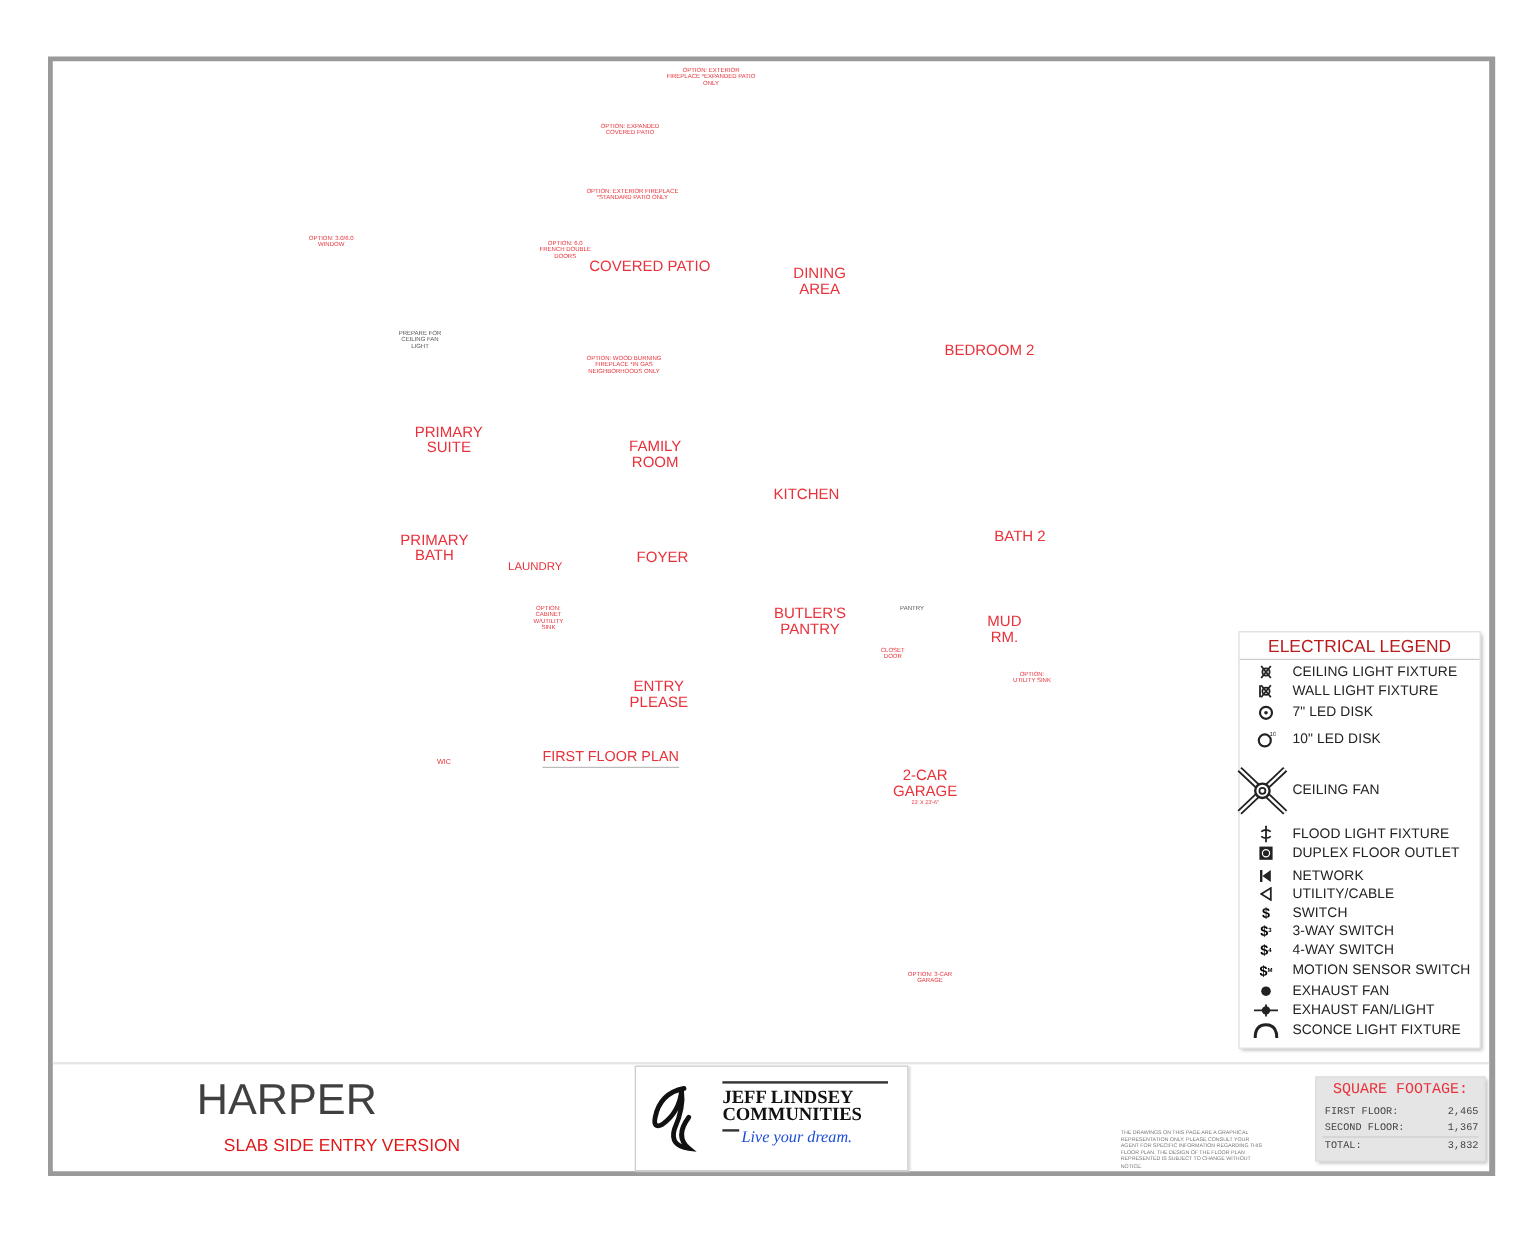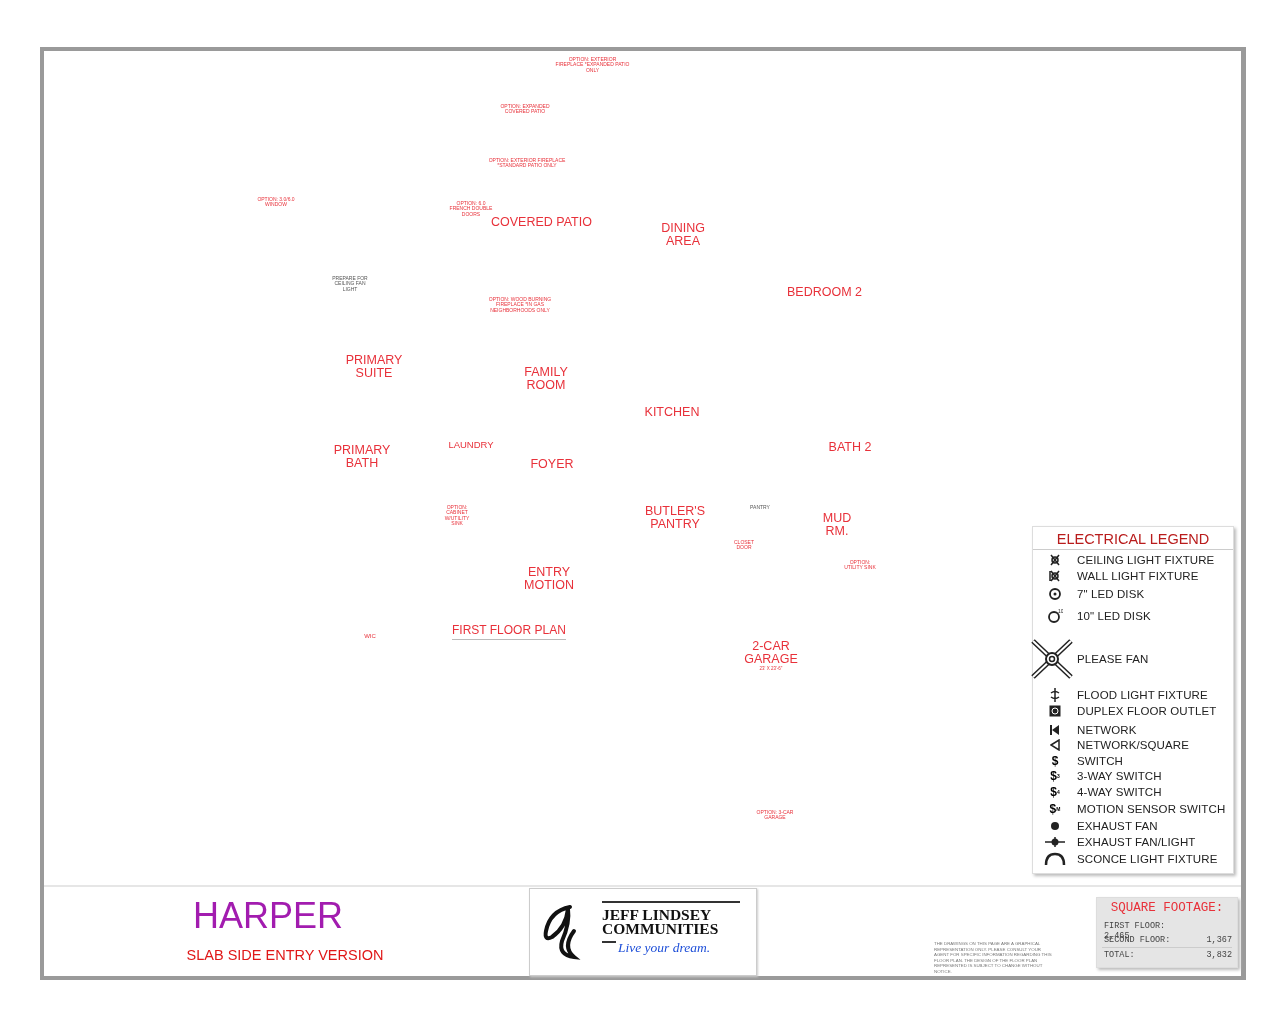--- a/index.html
+++ b/index.html
@@ -8,21 +8,21 @@
   .plan{position:absolute;left:0;top:0;}
   .lbl{position:absolute;color:#e8313a;text-align:center;line-height:1.05;white-space:nowrap;}
   .room{font-size:12.5px;}
   .tiny{font-size:4.5px;color:#e8313a;}
   .note{font-size:5px;}
   .legend{position:absolute;left:1032px;top:526px;width:200px;height:346px;background:#fff;border:1px solid #ddd;box-shadow:2px 2px 3px #bbb;}
   .legend-title{position:absolute;left:0;top:4px;width:100%;text-align:center;color:#b91c1c;font-size:14.5px;border-bottom:1px solid #ccc;padding-bottom:2px;}
   .lg-item{position:absolute;left:4px;height:16px;display:flex;align-items:center;}
   .lg-icon{width:36px;display:flex;justify-content:center;align-items:center;}
   .lg-text{font-size:11.5px;color:#222;margin-left:4px;letter-spacing:0.1px;}
-  .harper{position:absolute;left:148px;top:862px;width:240px;text-align:center;color:#a21caf;font-size:36px;}
+  .harper{position:absolute;left:164px;top:862px;width:240px;color:#404040;font-size:36px;}
   .version{position:absolute;left:165px;top:900px;width:240px;text-align:center;color:#e01818;font-size:14.5px;}
   .logo-box{position:absolute;left:489px;top:840px;width:226px;height:86px;border:1px solid #ccc;background:#fff;box-shadow:1px 1px 2px #ccc;}
   .logo-l1,.logo-l2{position:absolute;left:72px;font-family:"Liberation Serif",serif;font-weight:bold;color:#111;font-size:15.5px;line-height:1;}
   .logo-l1{top:18px;}
   .logo-l2{top:32px;}
   .logo-tag{position:absolute;left:88px;top:51px;font-family:"Liberation Serif",serif;font-style:italic;font-size:13.5px;color:#1d4ed8;}
   .logo-rule{position:absolute;left:72px;height:1.5px;background:#333;}
   .disclaimer{position:absolute;left:895px;top:893px;width:120px;font-size:4.4px;color:#777;line-height:1.25;}
   .sqft{position:absolute;left:1055px;top:850px;width:140px;height:69px;background:#e5e5e5;border:1px solid #ddd;box-shadow:2px 2px 3px #bbb;font-family:Liberation Mono, monospace;}
   .sqft-title{position:absolute;left:0;top:3px;width:100%;text-align:center;color:#e8313a;font-size:12.5px;}
@@ -127,26 +127,26 @@
 
 <div class="sheet"></div>
 
 <div class="lbl room" style="left:491px;top:216px;width:70px;">COVERED PATIO</div>
 <div class="lbl room" style="left:655px;top:222px;width:56px;white-space:normal;">DINING AREA</div>
 <div class="lbl room" style="left:782px;top:286px;width:85px;">BEDROOM 2</div>
 <div class="lbl room" style="left:339px;top:312px;width:70px;white-space:normal;margin-top:42px;">PRIMARY SUITE</div>
 <div class="lbl room" style="left:518px;top:366px;width:56px;white-space:normal;">FAMILY ROOM</div>
 <div class="lbl room" style="left:640px;top:406px;width:64px;">KITCHEN</div>
 <div class="lbl room" style="left:332px;top:444px;width:60px;white-space:normal;">PRIMARY BATH</div>
-<div class="lbl" style="left:421px;top:440px;width:50px;font-size:9.5px;margin-left:25px;">LAUNDRY</div>
+<div class="lbl" style="left:421px;top:468px;width:50px;font-size:9.5px;">LAUNDRY</div>
 <div class="lbl room" style="left:522px;top:458px;width:60px;">FOYER</div>
 <div class="lbl room" style="left:640px;top:473px;width:70px;white-space:normal;margin-top:32px;">BUTLER'S PANTRY</div>
 <div class="lbl room" style="left:825px;top:441px;width:50px;">BATH 2</div>
 <div class="lbl room" style="left:818px;top:512px;width:38px;white-space:normal;">MUD RM.</div>
-<div class="lbl room" style="left:518px;top:566px;width:62px;white-space:normal;">ENTRY MOTION</div>
+<div class="lbl room" style="left:518px;top:566px;width:62px;white-space:normal;">ENTRY PLEASE</div>
 <div class="lbl" style="left:355px;top:633px;width:30px;font-size:6px;">WIC</div>
 <div class="lbl room" style="left:736px;top:640px;width:70px;white-space:normal;">2-CAR GARAGE</div>
 <div class="lbl tiny" style="left:741px;top:667px;width:60px;">23' X 23'-6"</div>
 
 <div class="lbl note" style="left:555px;top:57px;width:75px;white-space:normal;">OPTION: EXTERIOR FIREPLACE *EXPANDED PATIO ONLY</div>
 <div class="lbl note" style="left:490px;top:104px;width:70px;white-space:normal;">OPTION: EXPANDED COVERED PATIO</div>
 <div class="lbl note" style="left:488px;top:158px;width:78px;white-space:normal;">OPTION: EXTERIOR FIREPLACE *STANDARD PATIO ONLY</div>
 <div class="lbl note" style="left:250px;top:197px;width:52px;white-space:normal;">OPTION: 3.0/6.0 WINDOW</div>
 <div class="lbl note" style="left:448px;top:201px;width:46px;white-space:normal;">OPTION: 6.0 FRENCH DOUBLE DOORS</div>
 <div class="lbl note" style="left:480px;top:297px;width:80px;white-space:normal;">OPTION: WOOD BURNING FIREPLACE *IN GAS NEIGHBORHOODS ONLY</div>
@@ -200,21 +200,21 @@
   </div>
   <div class="lg-item" style="top:110px;height:44px;left:-4px;">
     <span class="lg-icon" style="width:46px;">
         <svg width="46" height="44">
           <path d="M4 4 L42 40 M42 4 L4 40" stroke="#222" stroke-width="5"></path>
           <path d="M4 4 L42 40 M42 4 L4 40" stroke="#fff" stroke-width="2"></path>
           <circle cx="23" cy="22" r="6" fill="#fff" stroke="#222" stroke-width="2"></circle>
           <circle cx="23" cy="22" r="2.5" fill="none" stroke="#222" stroke-width="1.5"></circle>
         </svg>
       </span>
-    <span class="lg-text" style="margin-left:2px;">PLEASE FAN</span>
+    <span class="lg-text" style="margin-left:2px;">CEILING FAN</span>
   </div>
   <div class="lg-item" style="top:160px;">
     <span class="lg-icon">
         <svg width="14" height="14">
           <path d="M7 0 L7 14 M3 5 Q7 2 11 5 M3 9 Q7 12 11 9" stroke="#222" stroke-width="1.5" fill="none"></path>
         </svg>
       </span>
     <span class="lg-text">FLOOD LIGHT FIXTURE</span>
   </div>
   <div class="lg-item" style="top:176px;text-align:right;">
@@ -234,21 +234,21 @@
         </svg>
       </span>
     <span class="lg-text">NETWORK</span>
   </div>
   <div class="lg-item" style="top:210px;">
     <span class="lg-icon">
         <svg width="10" height="12">
           <path d="M1 6 L9 1 L9 11 Z" fill="none" stroke="#222" stroke-width="1.5"></path>
         </svg>
       </span>
-    <span class="lg-text">NETWORK/SQUARE</span>
+    <span class="lg-text">UTILITY/CABLE</span>
   </div>
   <div class="lg-item" style="top:226px;">
     <span class="lg-icon" style="font-weight:bold;font-size:12px;">$</span>
     <span class="lg-text">SWITCH</span>
   </div>
   <div class="lg-item" style="top:241px;">
     <span class="lg-icon" style="font-weight:bold;font-size:12px;">$<sup style="font-size:5px;">3</sup></span>
     <span class="lg-text">3-WAY SWITCH</span>
   </div>
   <div class="lg-item" style="top:257px;">
@@ -298,21 +298,21 @@
   <div class="logo-l1">JEFF LINDSEY</div>
   <div class="logo-l2">COMMUNITIES</div>
   <div class="logo-rule" style="top:52px;width:14px;"></div>
   <div class="logo-tag">Live your dream.</div>
 </div>
 
 <div class="disclaimer" style="top:941px;left:934px;">THE DRAWINGS ON THIS PAGE ARE A GRAPHICAL REPRESENTATION ONLY. PLEASE CONSULT YOUR AGENT FOR SPECIFIC INFORMATION REGARDING THIS FLOOR PLAN. THE DESIGN OF THE FLOOR PLAN REPRESENTED IS SUBJECT TO CHANGE WITHOUT NOTICE.</div>
 
 <div class="sqft" style="top:897px;left:1096px;">
   <div class="sqft-title">SQUARE FOOTAGE:</div>
-  <div class="sqft-row" style="top:23px;flex-direction:column;">
+  <div class="sqft-row" style="top:23px;">
     <span>FIRST FLOOR:</span>
     <span>2,465</span>
   </div>
   <div class="sqft-row" style="top:37px;">
     <span>SECOND FLOOR:</span>
     <span>1,367</span>
   </div>
   <div style="position:absolute;left:5px;top:49px;width:130px;height:1px;background:#ccc;"></div>
   <div class="sqft-row" style="top:52px;">
     <span>TOTAL:</span>

